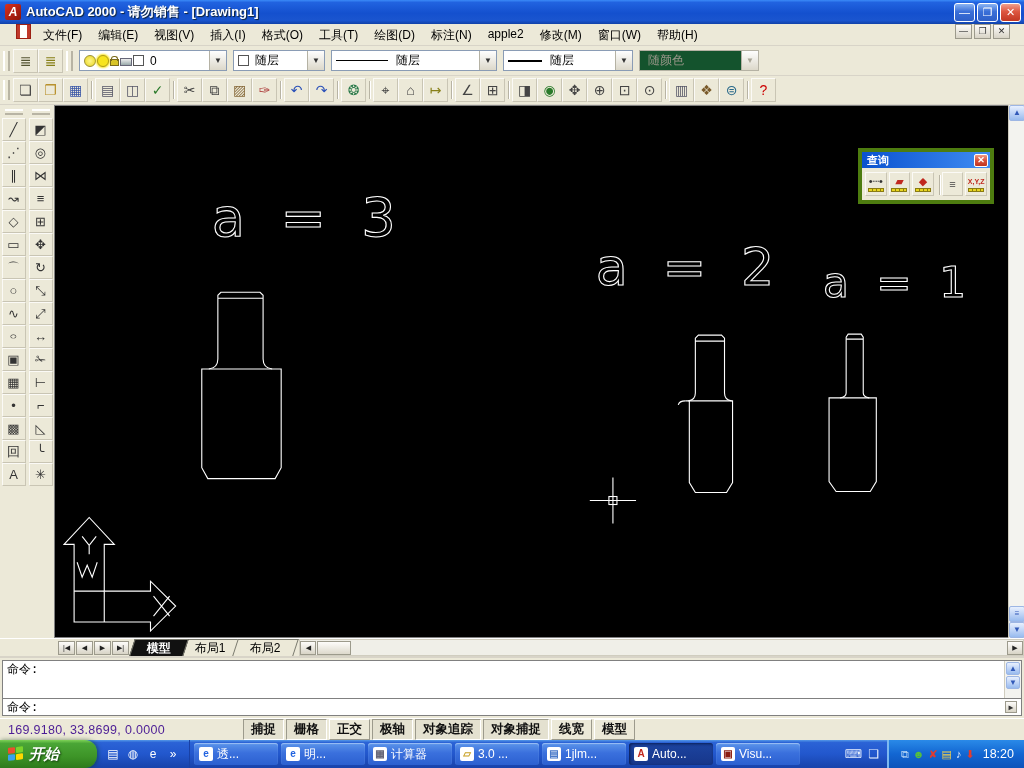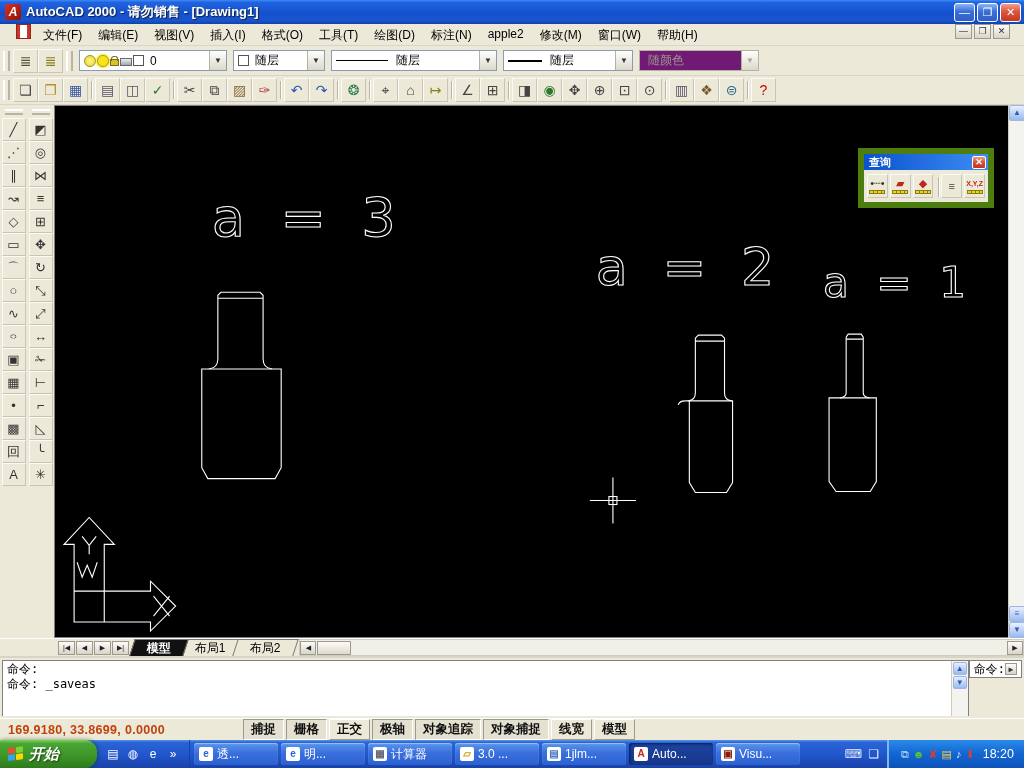--- a/index.html
+++ b/index.html
@@ -35,21 +35,21 @@
   .tbtn { width:25px; height:24px; display:inline-flex; align-items:center; justify-content:center;
     border:1px solid #ece9d8; border-top-color:#fbfaf6; border-left-color:#fbfaf6; border-bottom-color:#c9c5b4; border-right-color:#c9c5b4;
     background:#ece9d8; color:#444; font-size:14px; }
   .tbtn .g { pointer-events:none; }
   .tbtn.divider { margin-left:7px; position:relative; }
   .tbtn.divider::before { content:""; position:absolute; left:-5px; top:2px; height:18px; border-left:1px solid #b8b4a4; border-right:1px solid #fff; }
   .combo { height:21px; margin:0 3px; border:1px solid #8a9cb5; background:#fff; display:flex; align-items:center; font-size:12px; padding-left:4px; }
   .combo .val { flex:1; white-space:nowrap; padding:0 4px; }
   .combo .drop { width:17px; height:100%; border-left:1px solid #b5b2a4; background:linear-gradient(#fefefe,#dcd8ca); 
     display:flex; align-items:center; justify-content:center; font-size:8px; color:#333; }
-  .combo.disabled { background:#701a75; color:#9b978a; border-color:#b5b2a4; }
+  .combo.disabled { background:#14532d; color:#9b978a; border-color:#b5b2a4; }
   .combo.disabled .drop { color:#a9a698; }
   .sw { width:11px; height:11px; border:1px solid #555; background:#fff; margin-right:2px; }
   .lt-line { width:52px; border-top:1px solid #000; margin-right:4px; }
   .lw-line { width:34px; border-top:2px solid #000; margin-right:4px; }
   .licon { width:12px; height:12px; display:inline-block; margin-right:1px; }
   .bulb { border-radius:50%; background:radial-gradient(#fff68a,#e8d51f); border:1px solid #9a8f35; }
   .sun  { border-radius:50%; background:#f7e41c; border:1px solid #b09c1c; box-shadow:0 0 2px 1px #f7e41c; }
   .lock { width:9px; height:7px; margin-top:4px; background:#d8c427; border:1px solid #7a6b1d; position:relative; }
   .lock::before { content:""; position:absolute; left:0px; top:-4px; width:5px; height:4px; border:1px solid #7a6b1d; border-bottom:none; border-radius:3px 3px 0 0; }
   .printer { width:12px; height:8px; margin-top:2px; background:linear-gradient(#eee,#9aa); border:1px solid #667; }
@@ -59,21 +59,21 @@
   .sidetools { width:54px; display:flex; padding-top:2px; }
   .sidecol { width:27px; display:flex; flex-direction:column; align-items:center; }
   .sidecol .colgrip { width:18px; height:6px; border-top:2px solid #fff; border-bottom:2px solid #b8b4a4; margin:2px 0 3px; }
   .stool { width:24px; height:23px; display:flex; align-items:center; justify-content:center; font-size:13px; color:#333;
     border:1px solid #ece9d8; border-top-color:#fbfaf6; border-left-color:#fbfaf6; border-bottom-color:#c9c5b4; border-right-color:#c9c5b4; }
   .stool.squish .g { transform:scaleY(.65); display:inline-block; }
   .canvas { flex:1; position:relative; background:#000; border:1px solid #808080; border-right:none; overflow:hidden; }
   .canvas svg { position:absolute; inset:0; }
 
   
-  .palette { position:absolute; top:42px; right:14px; width:136px; background:#ece9d8; border:6px solid #4d7c0f; box-shadow:2px 2px 3px #00000088; }
+  .palette { position:absolute; top:42px; right:14px; width:136px; background:#ece9d8; border:4px solid #4d7c0f; box-shadow:2px 2px 3px #00000088; }
   .palette .ptitle { height:16px; display:flex; align-items:center; padding:0 2px 0 5px;
     background:linear-gradient(90deg,#0a52cf,#3f8cf3); color:#fff; font-size:11px; font-weight:bold; }
   .palette .ptitle .pt { flex:1; }
   .palette .pclose { width:14px; height:13px; border-radius:2px; border:1px solid #fff; background:linear-gradient(#ef9a84,#d9503a 50%,#bf3520);
     color:#fff; font-size:9px; line-height:11px; text-align:center; }
   .palette .pbody { display:flex; align-items:center; padding:4px 3px; gap:2px; }
   .inq-btn { width:24px; height:24px; display:flex; flex-direction:column; align-items:center; justify-content:center;
     border:1px solid #ece9d8; border-top-color:#fbfaf6; border-left-color:#fbfaf6; border-bottom-color:#c9c5b4; border-right-color:#c9c5b4; }
   .inq-btn .g { font-size:11px; line-height:11px; color:#333; }
   .inq-btn.tiny .g { font-size:7px; font-weight:bold; }
@@ -95,34 +95,34 @@
   .tab { padding:1px 14px 0; margin-right:-6px; border:1px solid #7a7a6e; border-bottom:none; background:#ece9d8;
     transform:skewX(-18deg); display:flex; align-items:center; }
   .tab .lbl { transform:skewX(18deg); font-size:12px; }
   .tab.active { background:#111; color:#fff; font-weight:bold; z-index:2; }
   .hscroll { flex:1; margin-left:10px; display:flex; align-items:center; background:#f0efe8; border:1px solid #d0cdbf; }
   .hs-btn { width:16px; height:14px; background:linear-gradient(#fdfcfa,#d8d4c6); border:1px solid #9c9a8c; font-size:7px; line-height:12px; text-align:center; color:#222; }
   .hs-thumb { width:34px; height:14px; background:linear-gradient(#fdfcfa,#ddd9cc); border:1px solid #9c9a8c; margin-left:1px; }
   .hs-track { flex:1; }
 
   
-  .cmdwrap { height:62px; border-top:2px solid #d8d4c8; background:#ece9d8; padding:2px; display:flex; flex-direction:row; }
+  .cmdwrap { height:62px; border-top:2px solid #d8d4c8; background:#ece9d8; padding:2px; display:flex; flex-direction:column; }
   .cmdhist { flex:1; background:#fff; border:1px solid #808080; border-bottom:none; display:flex; }
   .cmdlines { flex:1; padding:1px 4px; font-family:"DejaVu Sans Mono", monospace; font-size:12px; color:#000; }
   .cmd-line { line-height:15px; white-space:pre; }
   .cmdscroll { width:17px; display:flex; flex-direction:column; justify-content:flex-start; gap:1px; padding:1px; background:#f3f3ef; border-left:1px solid #d0cdbf; }
   .cmdscroll .sb-btn { width:14px; height:13px; line-height:11px; }
   .cmdprompt { height:18px; background:#fff; border:1px solid #808080; display:flex; align-items:center;
     font-family:"DejaVu Sans Mono", monospace; font-size:12px; padding:0 4px; }
   .cmdprompt .flex { flex:1; }
   .cmdprompt .expand { width:12px; height:12px; font-size:8px; line-height:12px; text-align:center; color:#333; background:linear-gradient(#fdfcfa,#d8d4c6); border:1px solid #9c9a8c; }
 
   
   .statusbar { height:22px; background:#ece9d8; border-top:1px solid #fff; display:flex; align-items:center; padding:0 4px; }
-  .coords { width:238px; font-size:12.5px; font-weight:bold; color:#c2410c; padding-left:4px; letter-spacing:.3px; }
+  .coords { width:238px; font-size:12.5px; font-weight:normal; color:#4c1d95; padding-left:4px; letter-spacing:.3px; }
   .toggles { display:flex; }
   .toggle { padding:1px 7px; margin:0 1px; font-size:12.5px; font-weight:bold; color:#111; border:1px solid;
     border-color:#fff #9c9a8c #9c9a8c #fff; background:#ece9d8; white-space:nowrap; }
   .toggle.pressed { border-color:#9c9a8c #fff #fff #9c9a8c; background:#e4e1d0; }
 
   
   .taskbar { height:28px; display:flex; align-items:stretch;
     background:linear-gradient(180deg,#5398e8 0%,#2b63d6 9%,#2257cd 50%,#1944ad 95%); }
   .startbtn { width:97px; display:flex; align-items:center; gap:5px; padding:0 12px 0 8px; border-radius:0 12px 12px 0;
     background:linear-gradient(180deg,#7ed257 0%,#4aa636 12%,#3d9427 60%,#2d7a1c 100%); box-shadow:1px 0 4px #0a3a0a88;
@@ -534,21 +534,20 @@
       <span class="hs-track"></span>
       <span class="hs-btn">▶</span>
     </div>
   </div>
 
   <div class="cmdwrap">
     <div class="cmdhist">
       <div class="cmdlines">
 
       <div class="cmd-line">命令:</div>
-          <div class="cmd-line">命令: _saveas</div>
         </div>
       <div class="cmdscroll">
         <span class="sb-btn">▲</span>
         <span class="sb-btn">▼</span>
       </div>
     </div>
     <div class="cmdprompt">
       <span>命令:</span>
       <span class="flex"></span>
       <span class="expand">▶</span>

